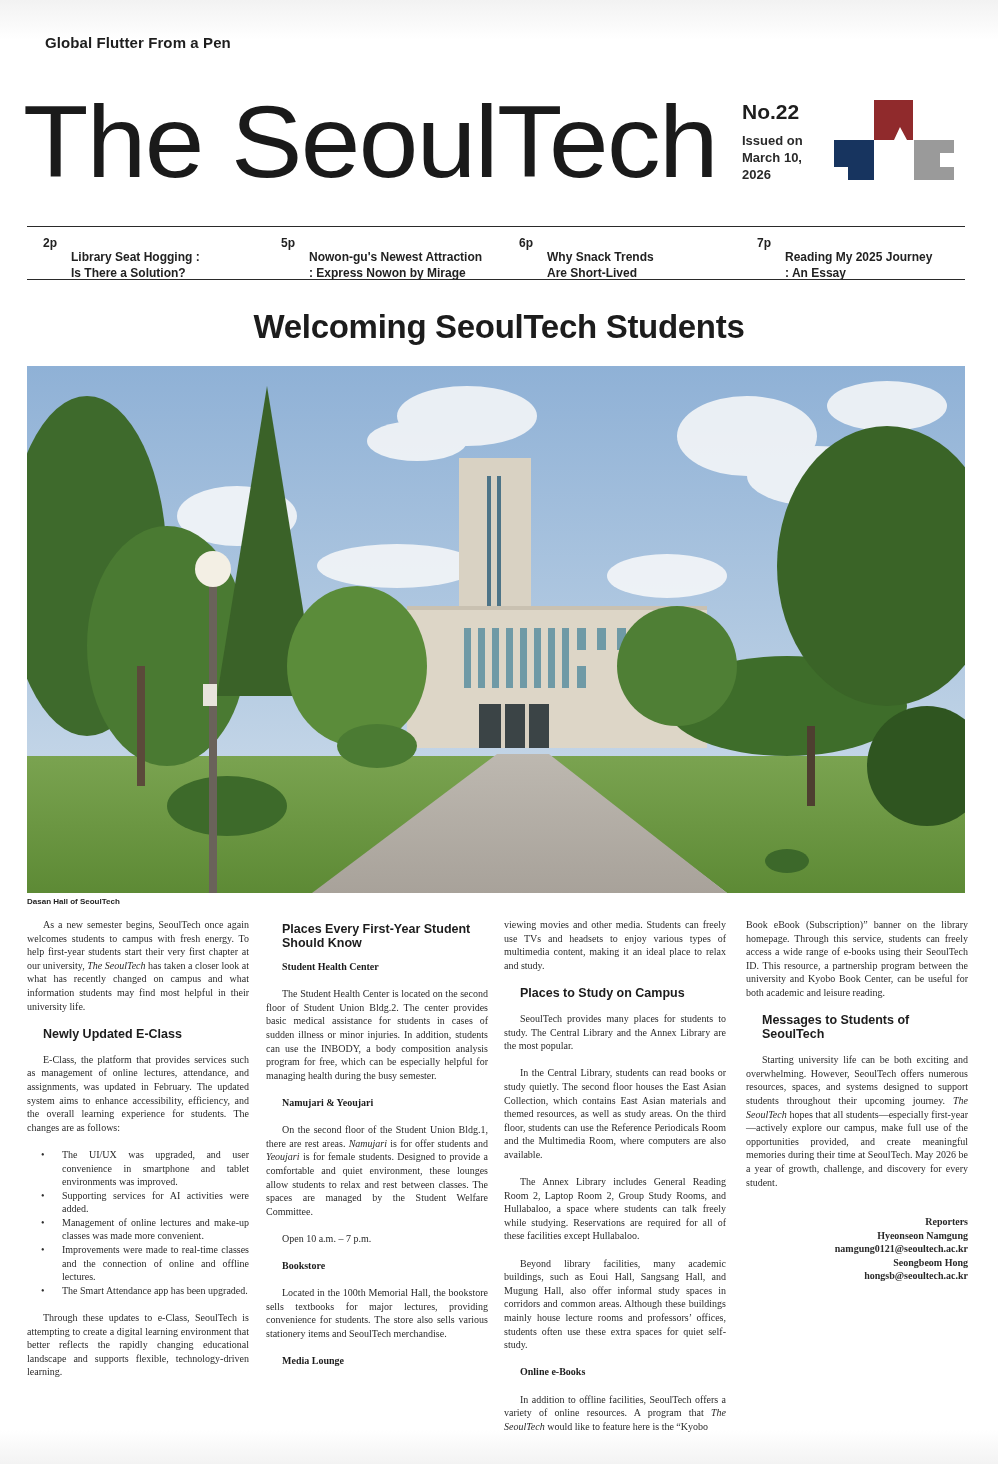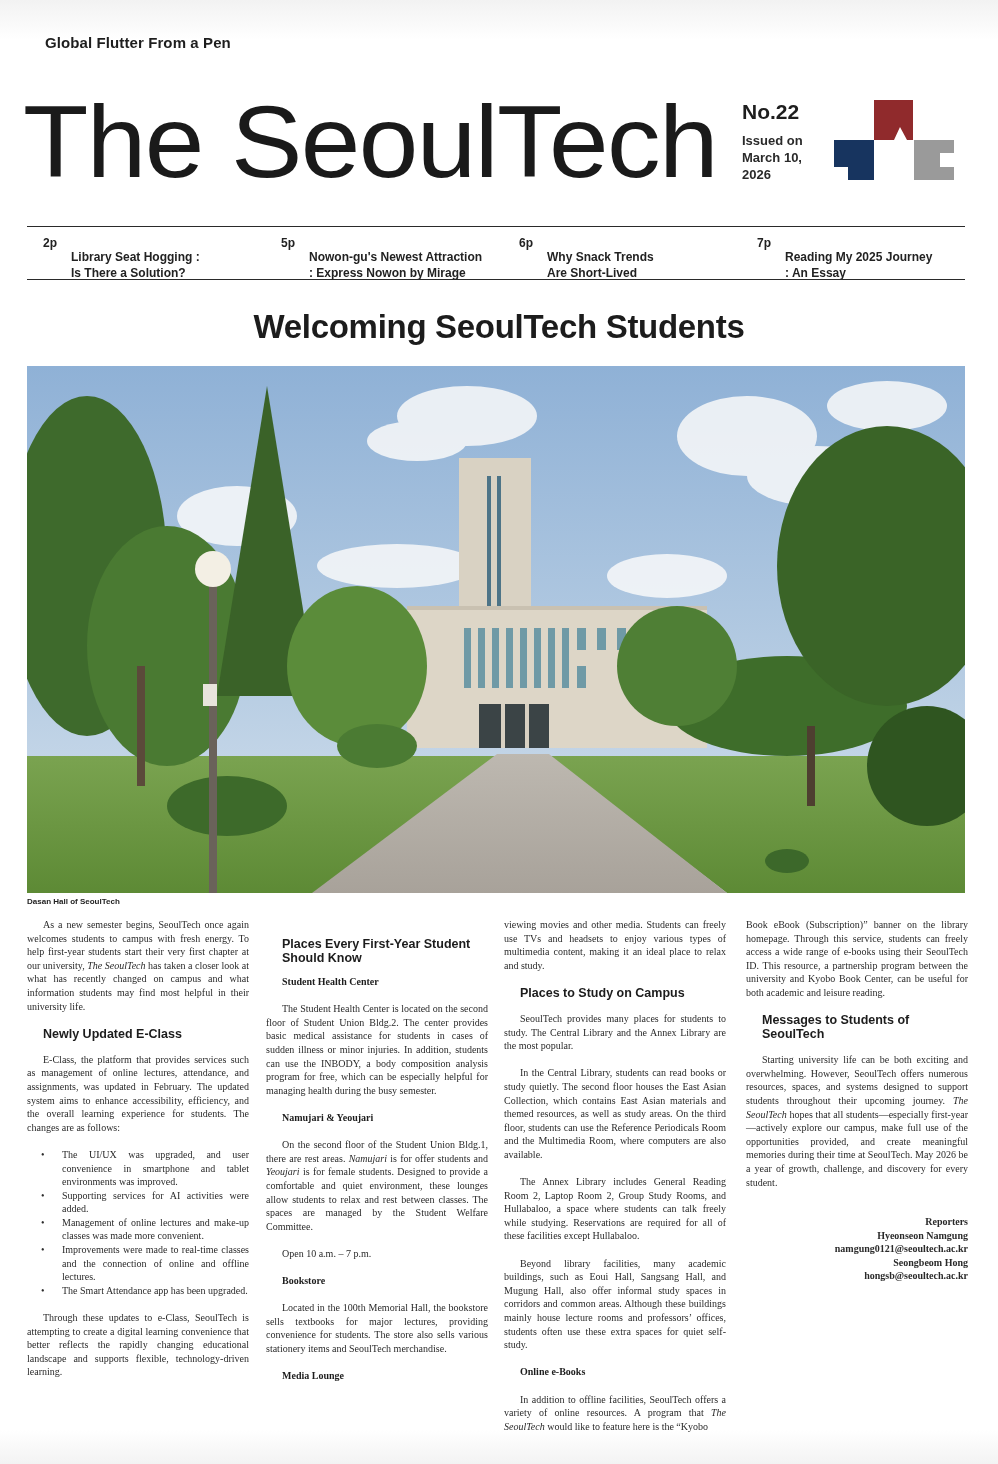--- a/index.html
+++ b/index.html
@@ -181,25 +181,25 @@
   <p><span>As a new semester begins, SeoulTech once again welcomes students to campus with fresh energy. To help first-year students start their very first chapter at our university, </span><em>The SeoulTech</em><span> has taken a closer look at what has recently changed on campus and what information students may find most helpful in their university life.</span></p>
   <h3>Newly Updated E-Class</h3>
   <p>E-Class, the platform that provides services such as management of online lectures, attendance, and assignments, was updated in February. The updated system aims to enhance accessibility, efficiency, and the overall learning experience for students. The changes are as follows:</p>
   <ul>
     <li>The UI/UX was upgraded, and user convenience in smartphone and tablet environments was improved.</li>
     <li>Supporting services for AI activities were added.</li>
     <li>Management of online lectures and make-up classes was made more convenient.</li>
     <li>Improvements were made to real-time classes and the connection of online and offline lectures.</li>
     <li>The Smart Attendance app has been upgraded.</li>
   </ul>
-  <p>Through these updates to e-Class, SeoulTech is attempting to create a digital learning convenience that better reflects the rapidly changing educational landscape and supports flexible, technology-driven learning.</p>
+  <p>Through these updates to e-Class, SeoulTech is attempting to create a digital learning environment that better reflects the rapidly changing educational landscape and supports flexible, technology-driven learning.</p>
 </div>
 
 <div class="col" style="left:266px;">
-  <h3 style="margin-top:19px; margin-bottom:10px;">Places Every First-Year Student Should Know</h3>
+  <h3 style="margin-top:4px; margin-bottom:10px;">Places Every First-Year Student Should Know</h3>
   <h4>Student Health Center</h4>
   <p>The Student Health Center is located on the second floor of Student Union Bldg.2. The center provides basic medical assistance for students in cases of sudden illness or minor injuries. In addition, students can use the INBODY, a body composition analysis program for free, which can be especially helpful for managing health during the busy semester.</p>
   <h4>Namujari &amp; Yeoujari</h4>
   <p><span>On the second floor of the Student Union Bldg.1, there are rest areas. </span><em>Namujari</em><span> is for offer students and </span><em>Yeoujari</em><span> is for female students. Designed to provide a comfortable and quiet environment, these lounges allow students to relax and rest between classes. The spaces are managed by the Student Welfare Committee.</span></p>
   <p>Open 10 a.m. – 7 p.m.</p>
   <h4>Bookstore</h4>
   <p>Located in the 100th Memorial Hall, the bookstore sells textbooks for major lectures, providing convenience for students. The store also sells various stationery items and SeoulTech merchandise.</p>
   <h4>Media Lounge</h4>
 </div>
 

